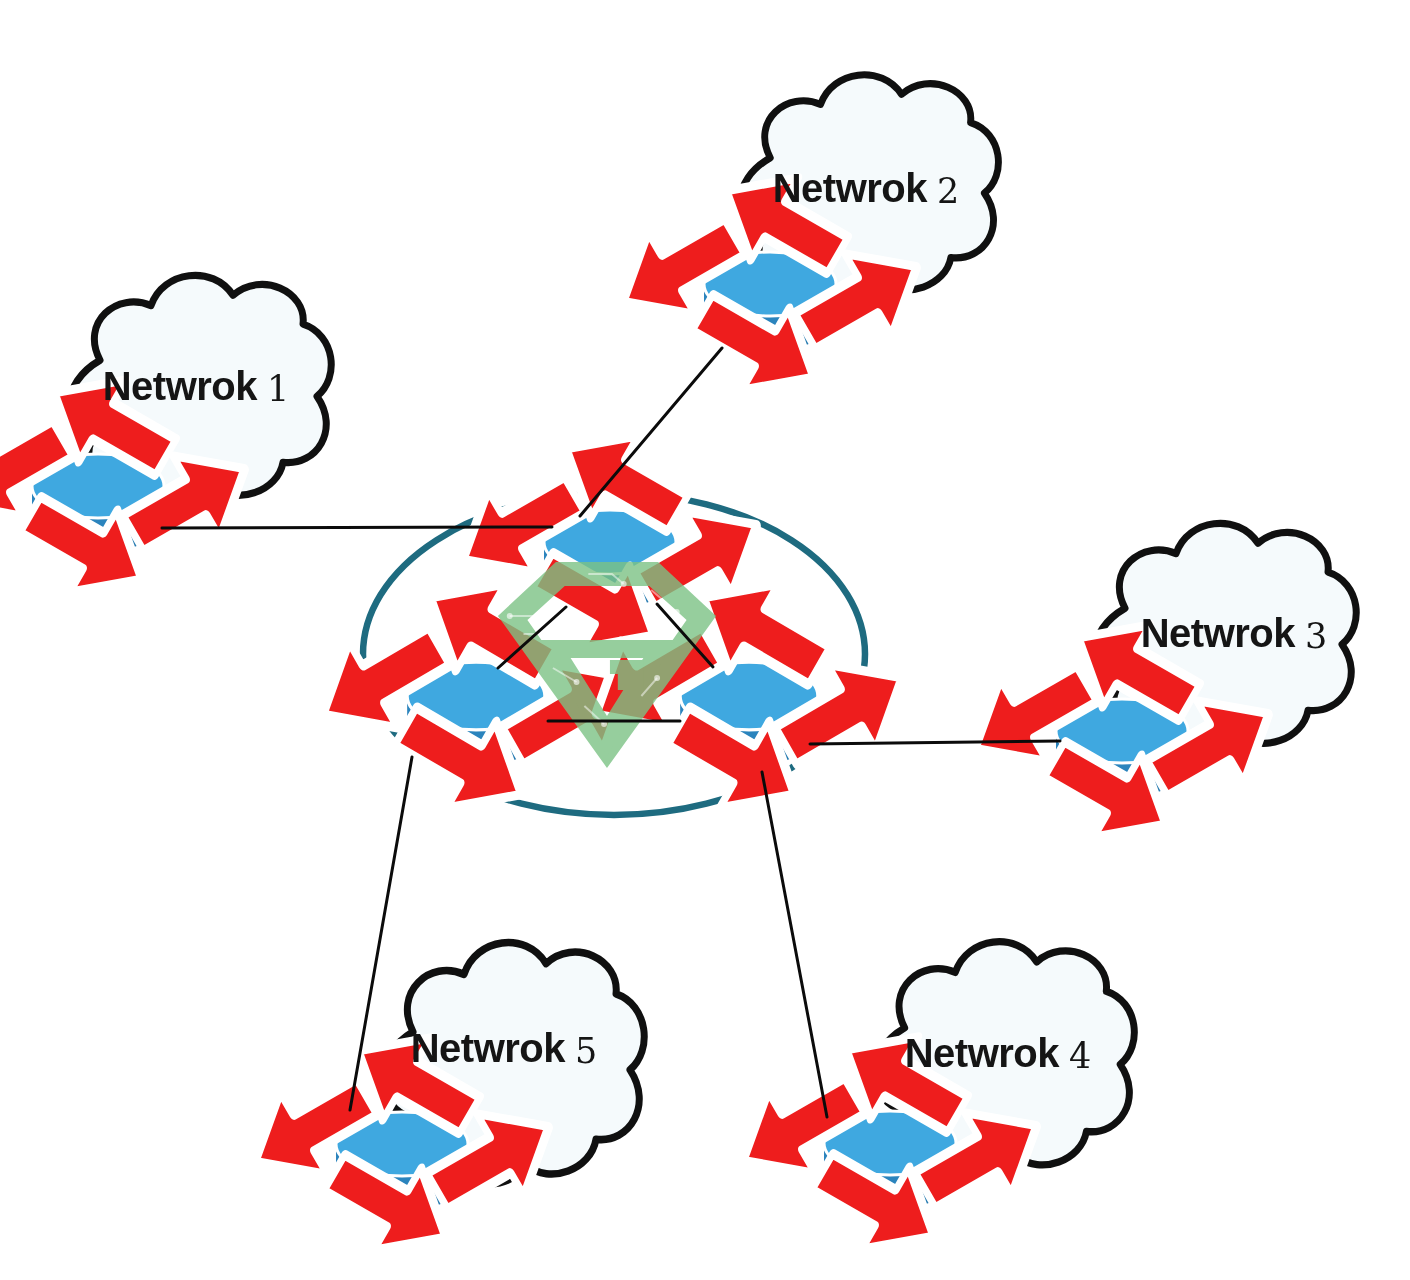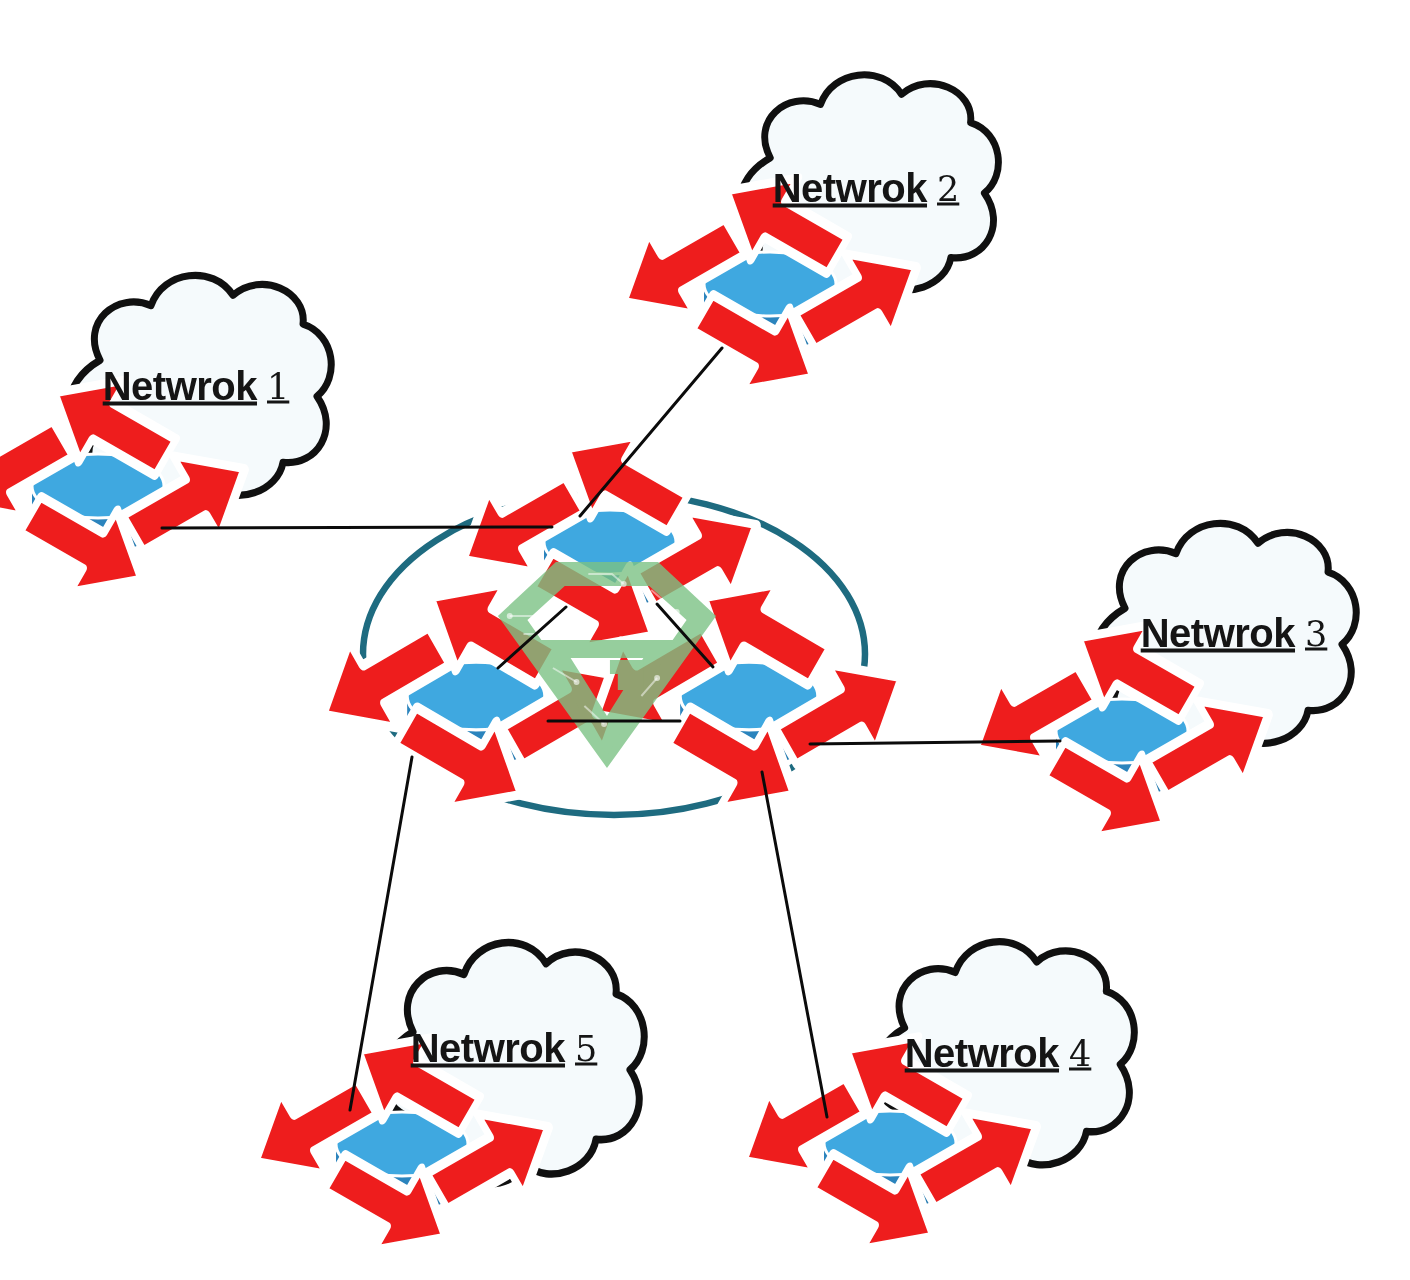--- a/index.html
+++ b/index.html
@@ -8,23 +8,22 @@
     --line:#0b0b0b; --wm-green:#7cc385; --label:#151515; --bg:#ffffff;
   }
   html,body{margin:0;padding:0;background:#fff;}
   #canvas{
     position:relative; width:1410px; height:1280px; background:var(--bg,#fff);
     overflow:hidden; font-family:"Liberation Sans", sans-serif;
   }
   #diagram-svg{position:absolute; left:0; top:0;}
   .cloud-label{
     position:absolute; transform:translate(-50%,-50%); white-space:nowrap;
-    color:var(--label,#151515); display:flex; align-items:center; gap:10px;
+    color:var(--label,#151515); display:flex; align-items:flex-end; gap:10px;
     pointer-events:none;
-    text-decoration:underline;
   }
   .cloud-label .word{
     font-family:"Liberation Sans", sans-serif; font-weight:700; font-size:40px;
     letter-spacing:-0.5px;
   }
   .cloud-label .num{
     font-family:"DejaVu Serif", serif; font-size:35px; font-weight:400;
   }
 </style>
 </head>

